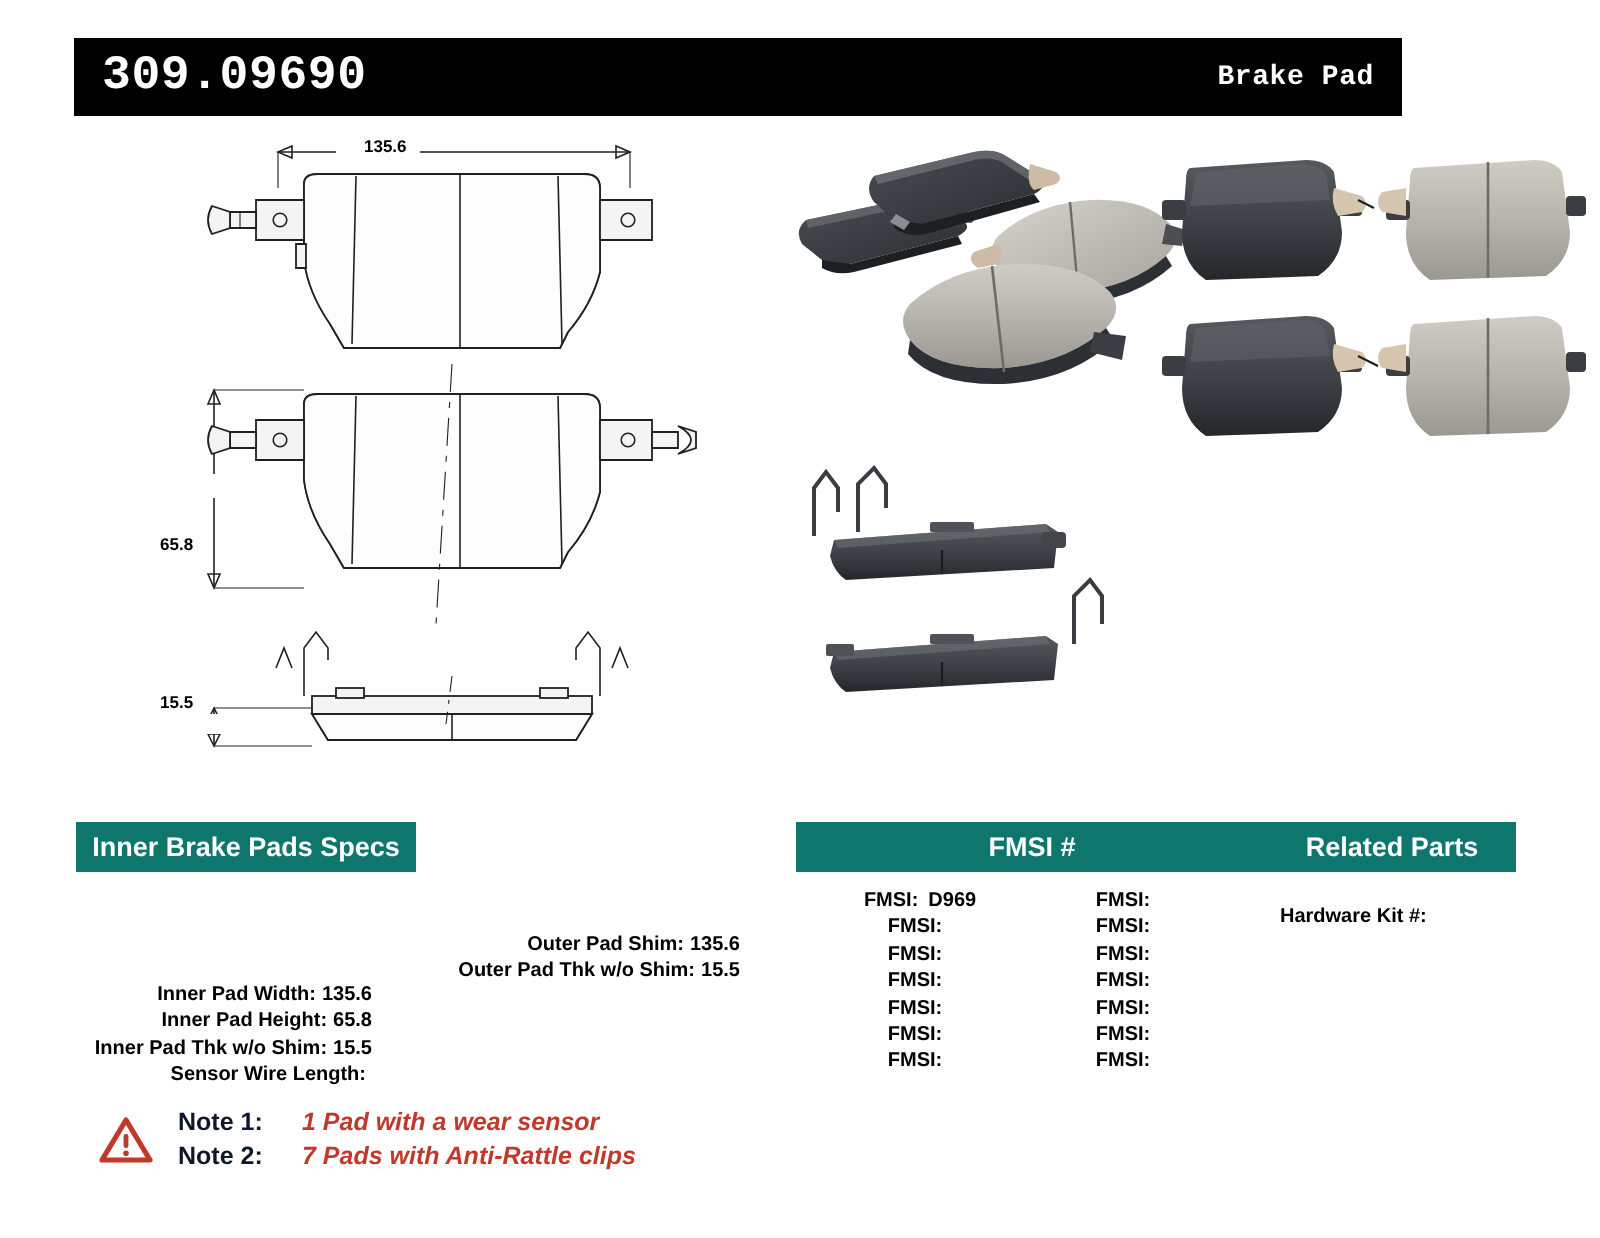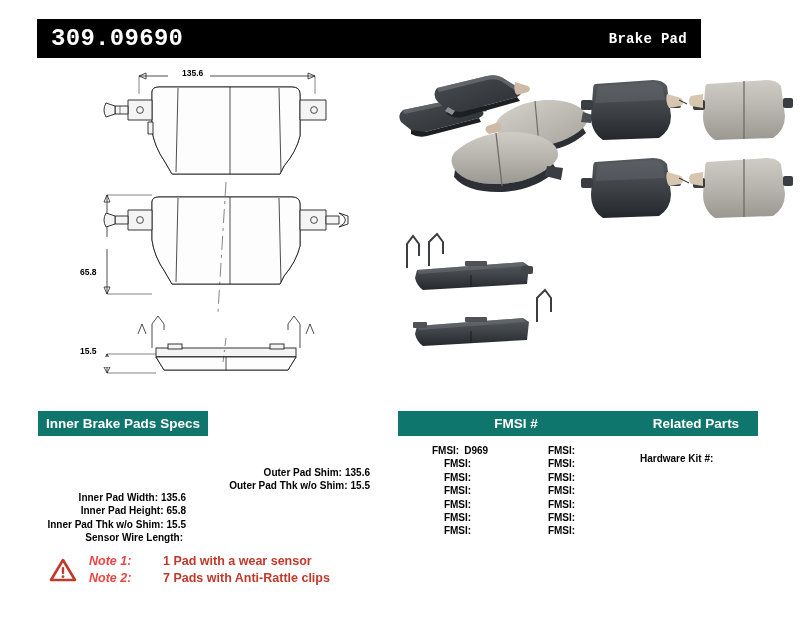--- a/index.html
+++ b/index.html
@@ -54,22 +54,22 @@
   .fmsi-row{font-size:10px;font-weight:bold;line-height:13.4px;white-space:nowrap;}
   .fmsi-row .val{margin-left:5px;}
   .related-body{padding-top:16px;padding-left:6px;}
   .related-row{font-size:10px;font-weight:bold;line-height:13.4px;white-space:nowrap;}
 
   
   .notes{position:absolute;left:50px;top:553px;display:flex;align-items:center;}
   .warn-icon{width:26px;height:24px;margin-right:13px;}
   .note-lines{display:flex;flex-direction:column;}
   .note-line{display:flex;align-items:baseline;line-height:17px;}
-  .note-label{font-size:12.5px;font-weight:bold;color:#ef4444;width:52px;font-style:italic;}
-  .note-text{font-size:12.5px;font-weight:bold;color:#c0392b;margin-left:22px;}
+  .note-label{font-size:12.5px;font-weight:bold;color:#0f172a;width:52px;}
+  .note-text{font-size:12.5px;font-weight:bold;color:#c0392b;margin-left:10px;font-style:italic;}
 </style>
 </head>
 <body>
 
 <div class="page">
 
   <div class="header-bar">
     <span class="part-number">309.09690</span>
     <span class="product-type">Brake Pad</span>
   </div>

